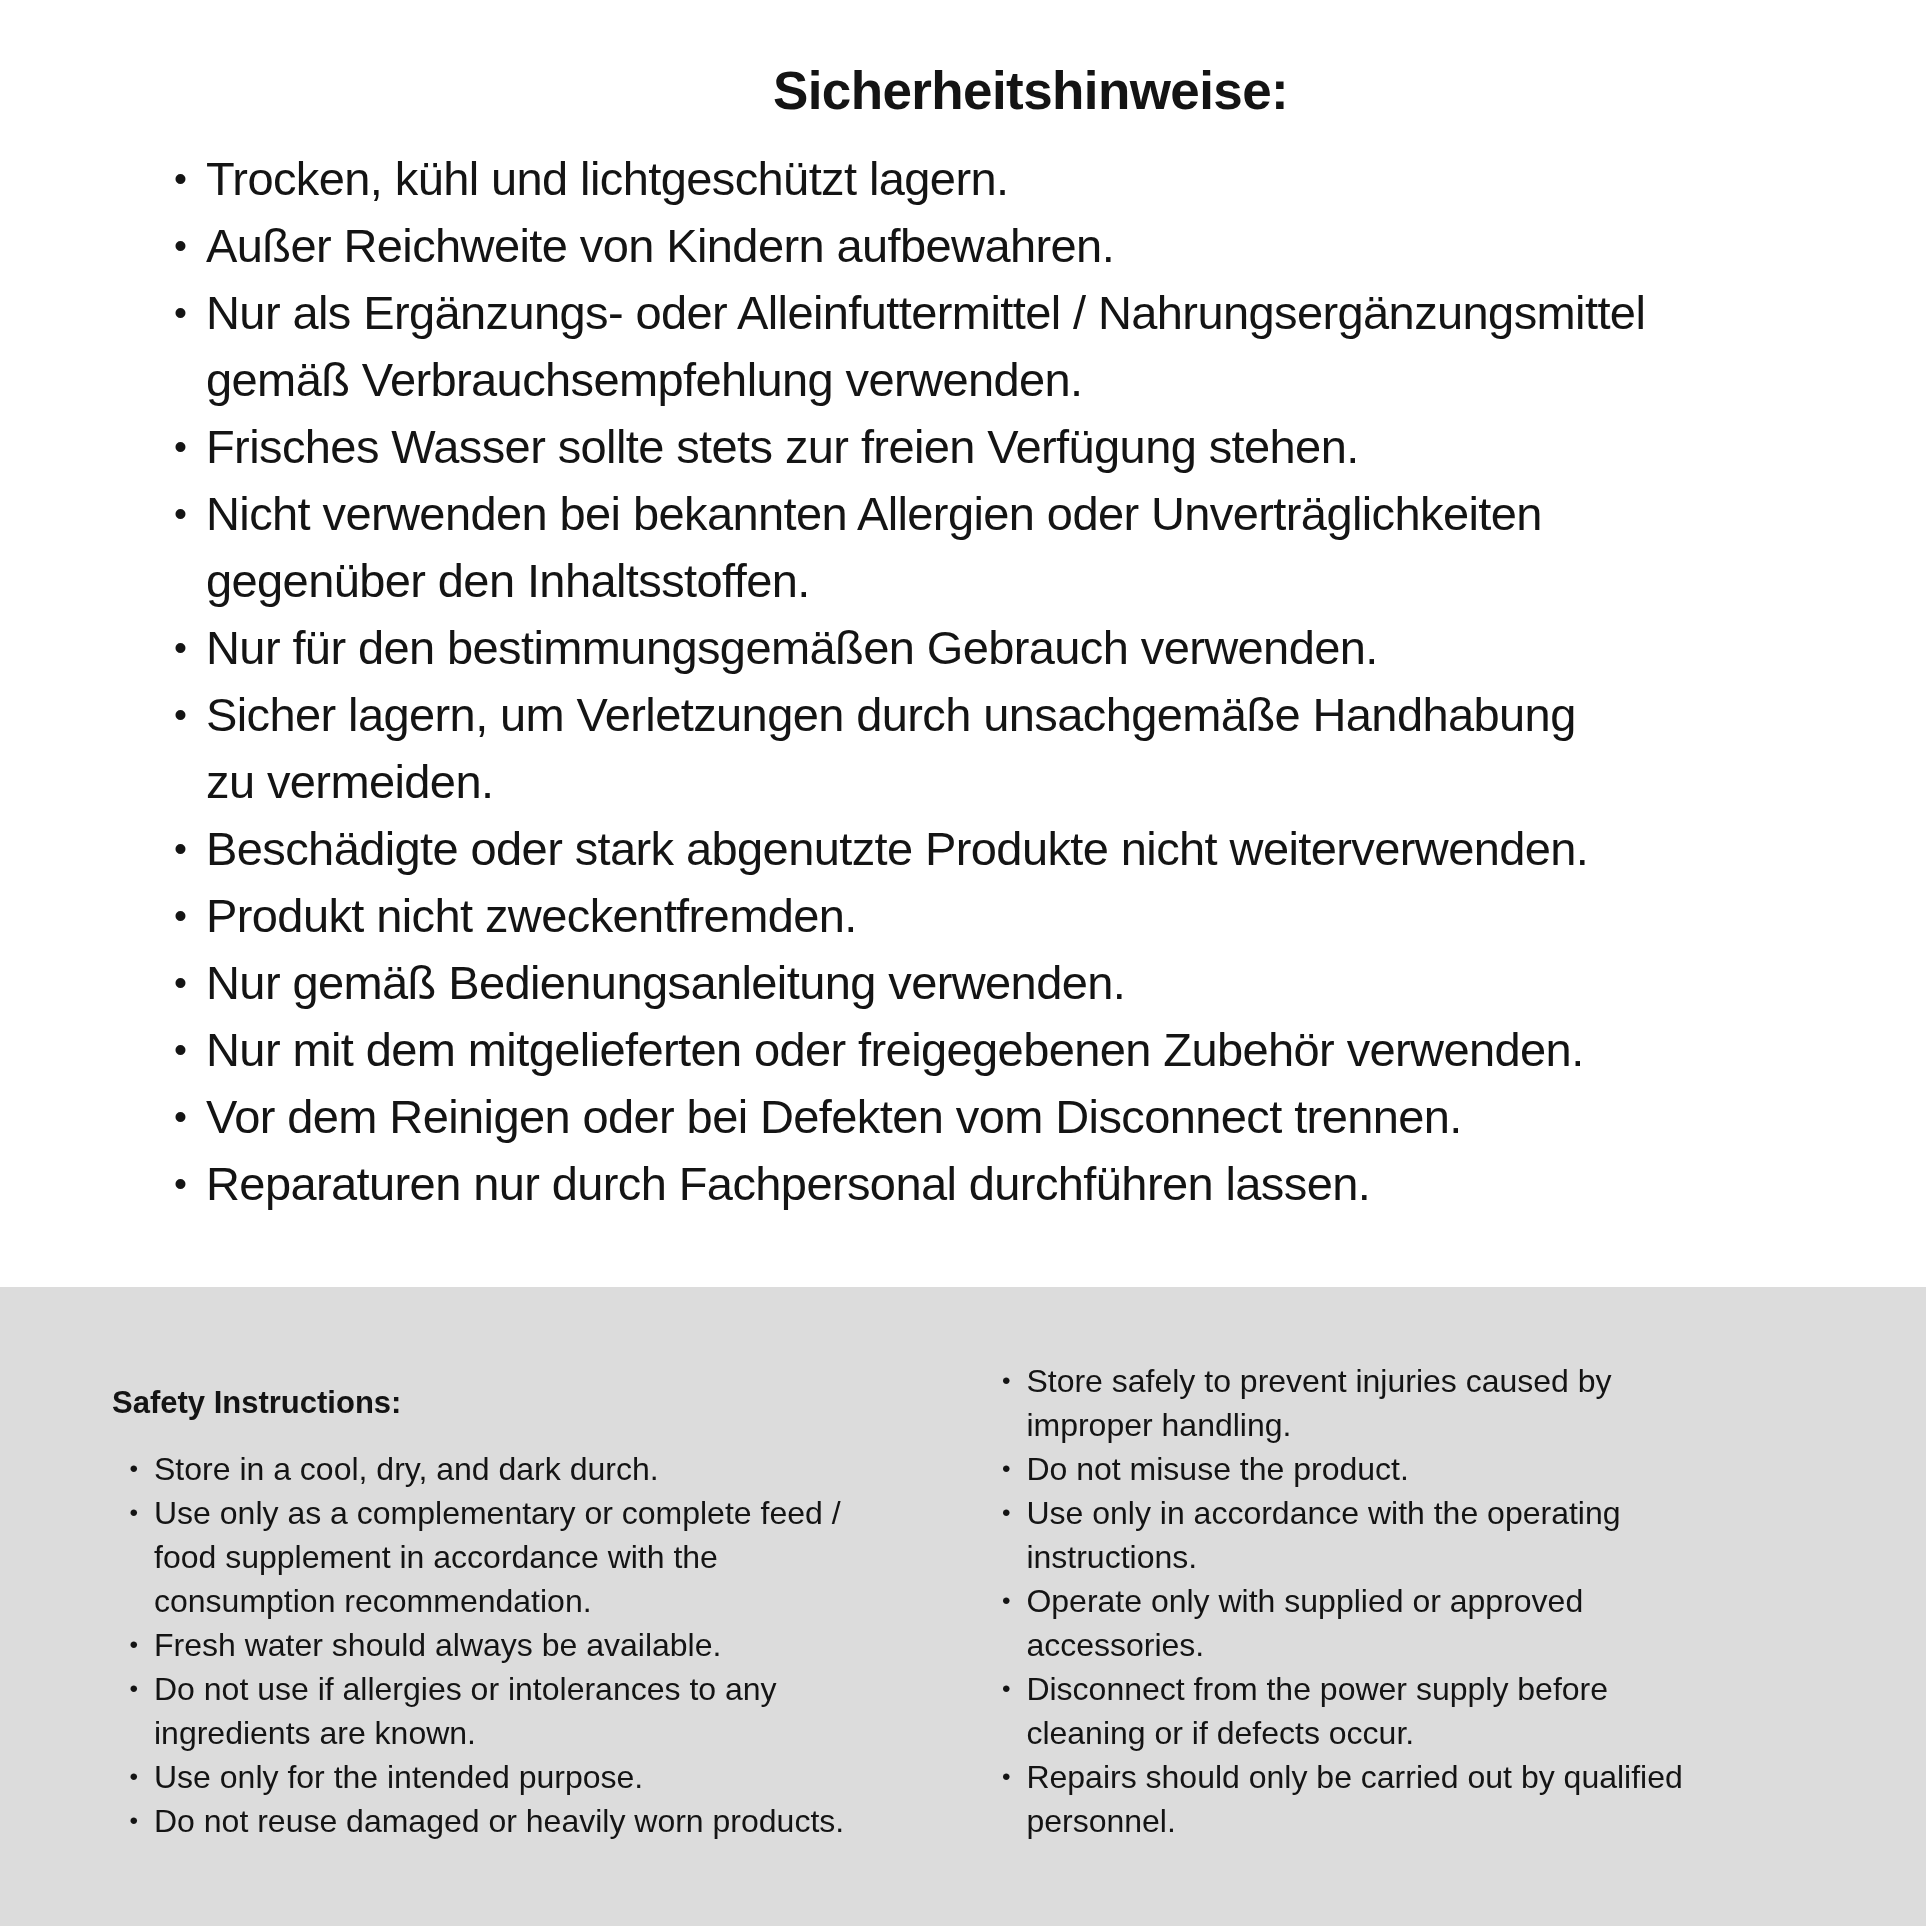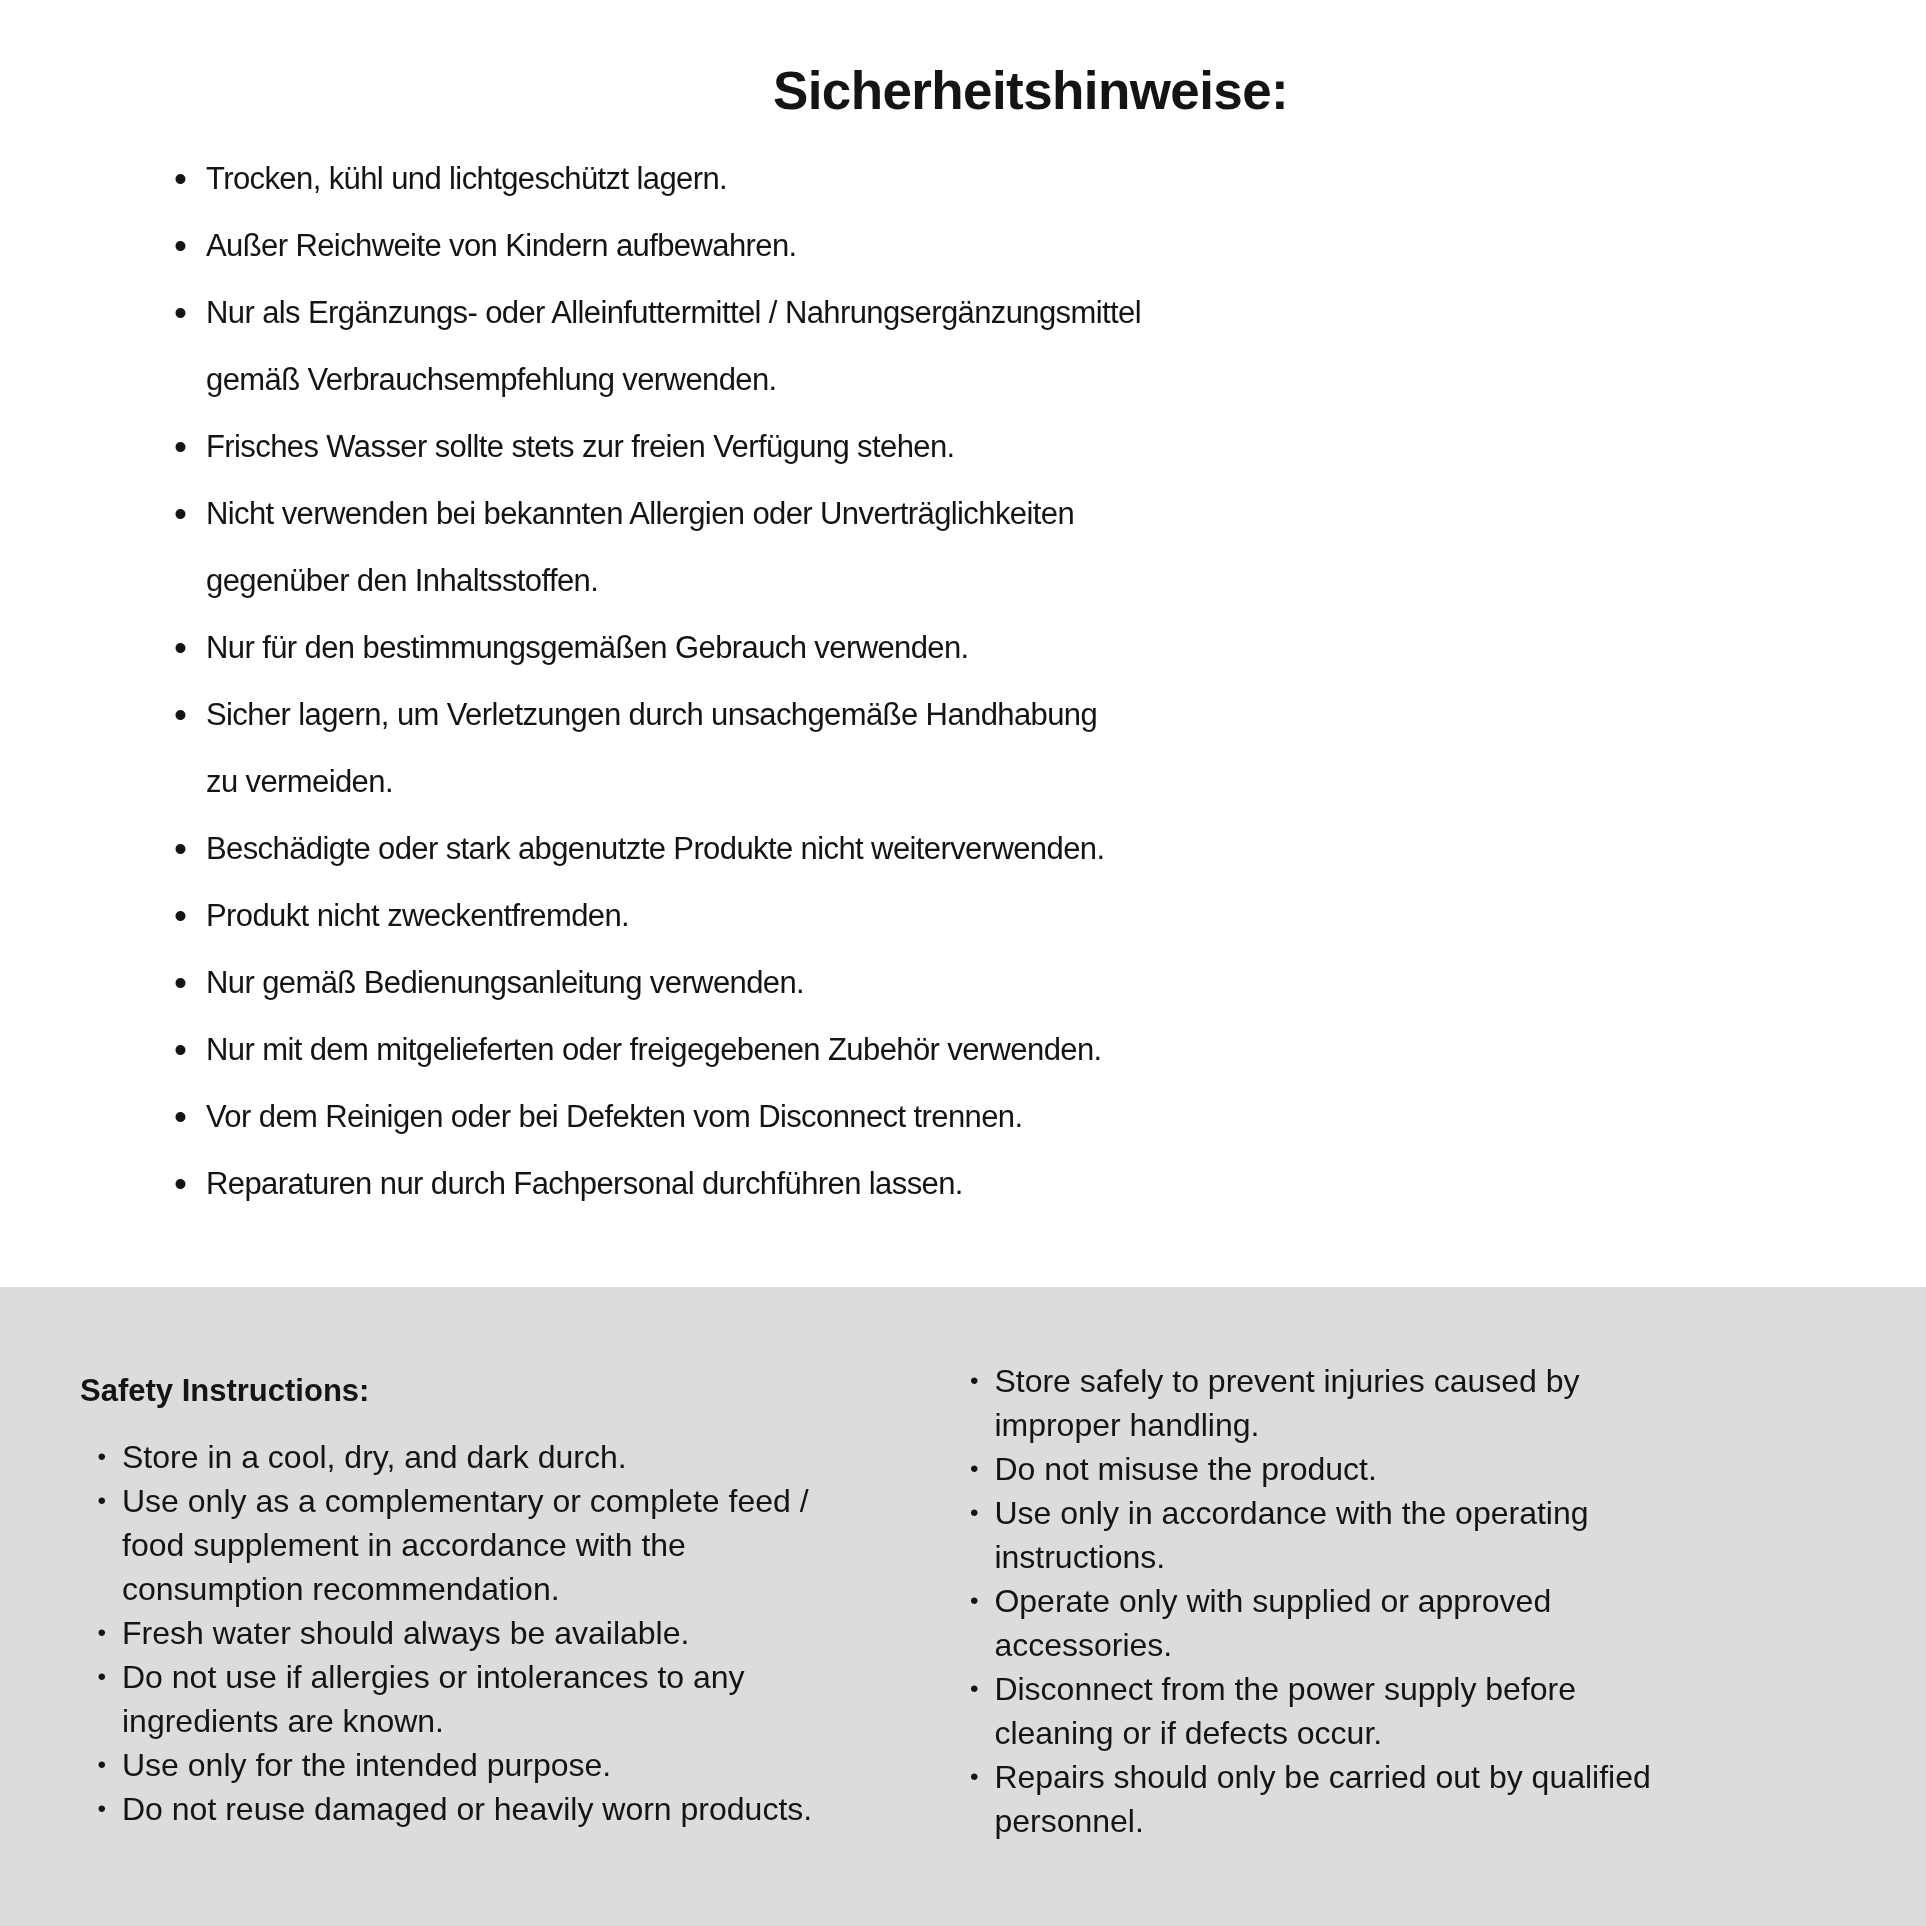--- a/index.html
+++ b/index.html
@@ -25,21 +25,21 @@
     font-size: 53px;
     font-weight: 700;
     line-height: 63px;
     letter-spacing: -0.6px;
     text-align: center;
   }
   .de-list {
     list-style: none;
     margin: 0;
     padding: 0 0 0 71px;
-    font-size: 31px;
+    font-size: 47px;
     line-height: 67px;
     letter-spacing: -0.6px;
   }
   .de-list li { position: relative; }
   .de-list li::before {
     content: "\2022";
     position: absolute;
     left: -32px;
     top: 0;
     font-size: 37px;
@@ -52,22 +52,22 @@
   .band {
     position: absolute;
     left: 0;
     top: 1287px;
     width: 1926px;
     height: 639px;
     background: #dcdcdc;
   }
   .band-columns {
     display: flex;
-    align-items: center;
-    padding: 72px 26px 0 80px;
+    align-items: flex-end;
+    padding: 72px 26px 0 112px;
   }
   .col-left { flex: 0 0 835px; width: 835px; }
   .col-right { flex: 0 0 auto; margin-left: 55px; }
 
   .en-heading {
     margin: 0 0 26px 0;
     font-size: 31px;
     font-weight: 700;
     line-height: 37px;
   }

